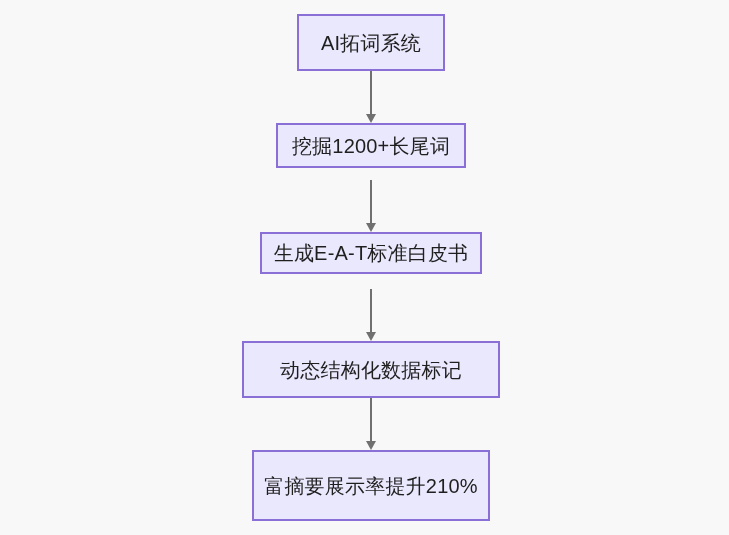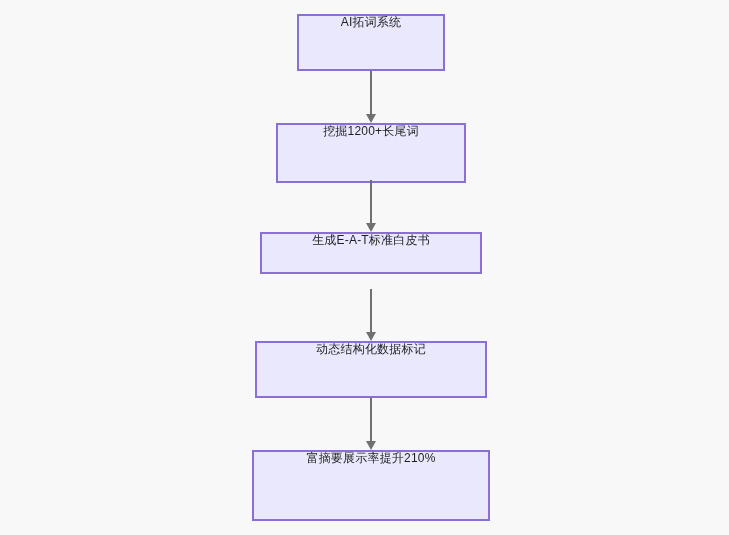--- a/index.html
+++ b/index.html
@@ -17,25 +17,25 @@
     position: relative;
     width: 729px;
     height: 535px;
   }
   .node {
     position: absolute;
     box-sizing: border-box;
     background: #eae8fd;
     border: 2px solid #8a6fd6;
     color: #1f1f1f;
-    font-size: 12px;
+    font-size: 20px;
     line-height: 1;
     letter-spacing: 0.2px;
     display: flex;
-    align-items: flex-start;
+    align-items: center;
     justify-content: center;
     white-space: nowrap;
     transform: translateX(-50%);
   }
   .edge {
     position: absolute;
     transform: translateX(-50%);
     width: 14px;
   }
   .edge .line {
@@ -58,27 +58,27 @@
   }
 </style>
 </head>
 <body style="background: rgb(248, 248, 248);">
 
 <div id="flowchart">
 
   <div class="node" id="node-0" style="left: 371px; top: 14px; width: 148px; height: 57px;">
     <span>AI拓词系统</span>
   </div>
-  <div class="node" id="node-1" style="left: 371px; top: 123px; width: 190px; height: 60px;">
+  <div class="node" id="node-1" style="left: 371px; top: 123px; width: 190px; height: 45px;">
     <span>挖掘1200+长尾词</span>
   </div>
   <div class="node" id="node-2" style="left: 371px; top: 232px; width: 222px; height: 42px;">
     <span>生成E-A-T标准白皮书</span>
   </div>
-  <div class="node" id="node-3" style="left: 371px; top: 341px; width: 232px; height: 57px;">
+  <div class="node" id="node-3" style="left: 371px; top: 341px; width: 258px; height: 57px;">
     <span>动态结构化数据标记</span>
   </div>
   <div class="node" id="node-4" style="left: 371px; top: 450px; width: 238px; height: 71px;">
     <span>富摘要展示率提升210%</span>
   </div>
 
   <div class="edge" id="edge-0" style="left: 371px; top: 71px; height: 52px;">
     <div class="line" style="height: 44px;"></div>
     <div class="head" style="top: 43px;"></div>
   </div>

